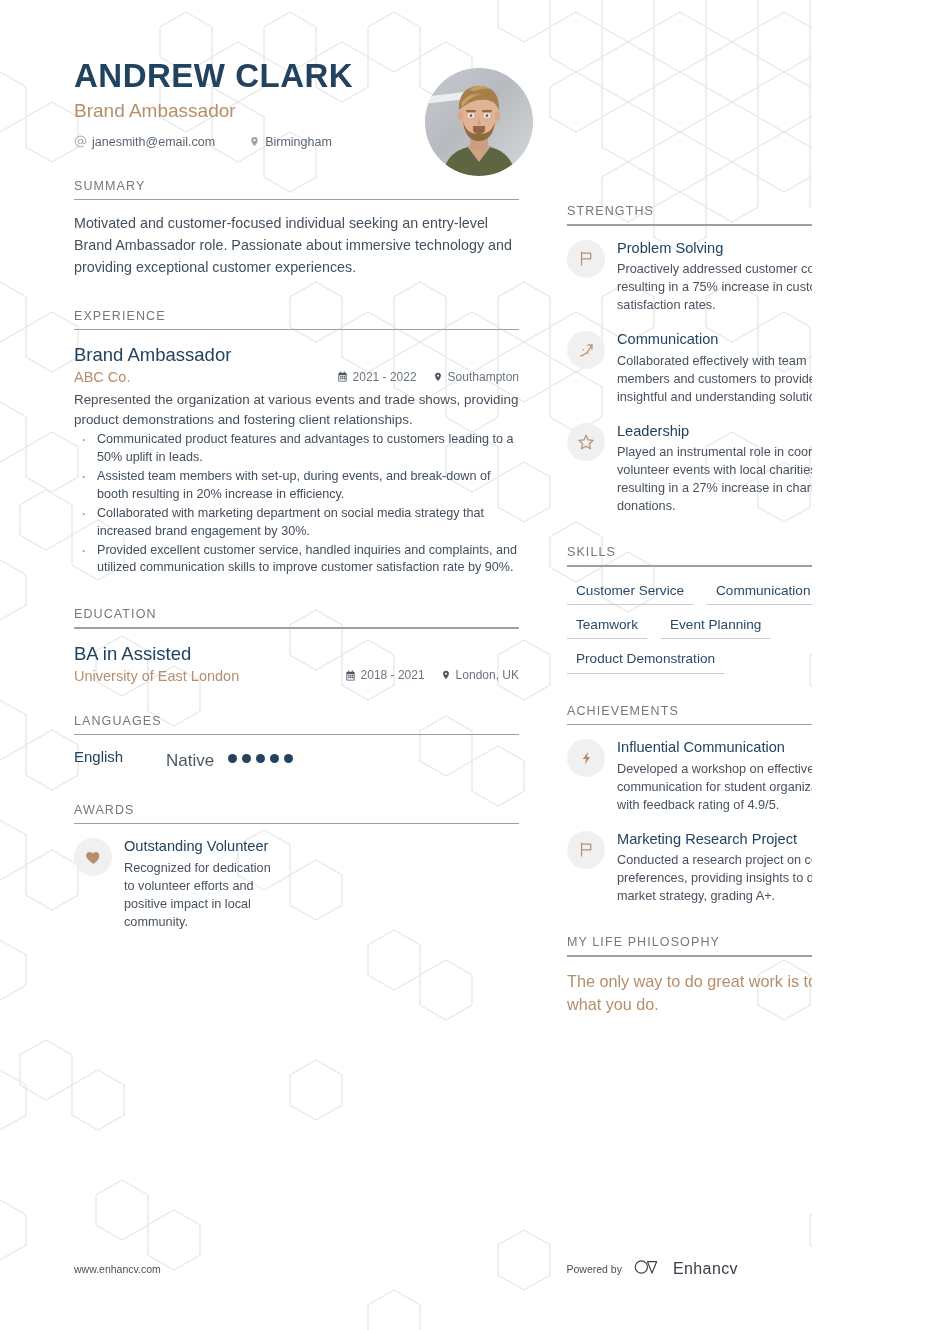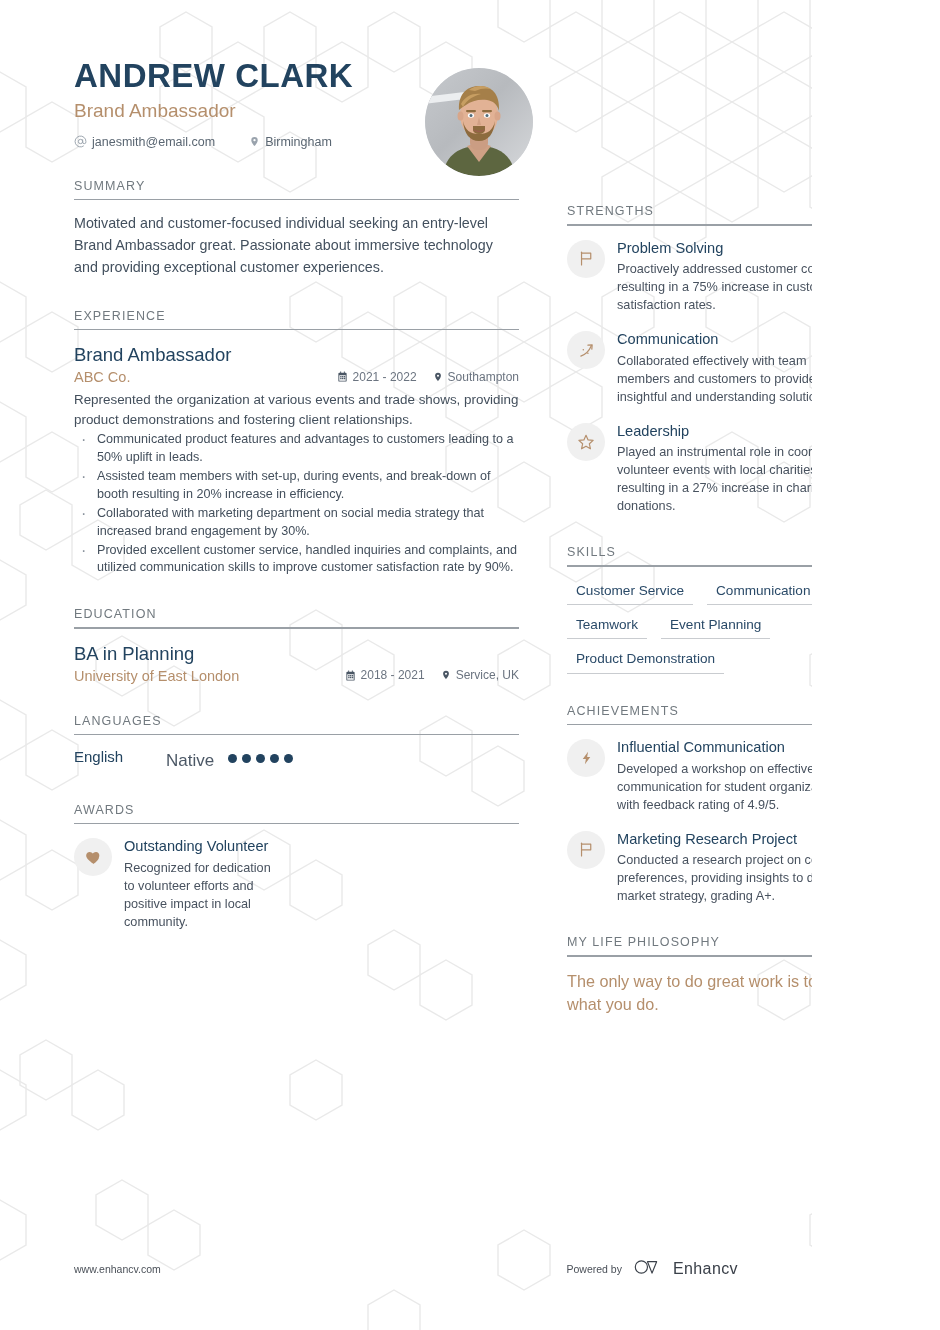--- a/index.html
+++ b/index.html
@@ -468,21 +468,21 @@
 
                 <path d="M49 62 Q54 65 59 62" stroke="#9a5f4d" stroke-width="1.4" fill="none" stroke-linecap="round"></path>
               </g>
             </svg>
           </div>
         </div>
 
         <div class="sec">
           <div class="sec-title">SUMMARY</div>
           <div class="sec-rule"></div>
-          <div class="summary-text">Motivated and customer-focused individual seeking an entry-level Brand Ambassador great. Passionate about immersive technology and providing exceptional customer experiences.</div>
+          <div class="summary-text">Motivated and customer-focused individual seeking an entry-level Brand Ambassador role. Passionate about immersive technology and providing exceptional customer experiences.</div>
         </div>
 
         <div class="sec">
           <div class="sec-title">EXPERIENCE</div>
           <div class="sec-rule"></div>
 
           <div class="entry">
             <div class="entry-title">Brand Ambassador</div>
             <div class="entry-meta">
               <div class="entry-org">ABC Co.</div>
@@ -518,21 +518,21 @@
               <li>Collaborated with marketing department on social media strategy that increased brand engagement by 30%.</li>
               <li>Provided excellent customer service, handled inquiries and complaints, and utilized communication skills to improve customer satisfaction rate by 90%.</li>
             </ul>
           </div>
         </div>
 
         <div class="sec">
           <div class="sec-title">EDUCATION</div>
           <div class="sec-rule"></div>
           <div class="entry">
-            <div class="entry-title">BA in Planning</div>
+            <div class="entry-title">BA in Assisted</div>
             <div class="entry-meta">
               <div class="entry-org">University of East London</div>
               <div class="meta-bits">
                 <span class="meta-bit">
                   <span class="ico">
                     <svg width="11" height="11" viewBox="0 0 24 24" fill="currentColor">
                       <path d="M7 1v3H5a2 2 0 0 0-2 2v15a2 2 0 0 0 2 2h14a2 2 0 0 0 2-2V6a2 2 0 0 0-2-2h-2V1h-2v3H9V1H7zM5 9h14v12H5V9z"></path>
                       <rect x="7" y="11" width="3" height="3"></rect>
                         <rect x="11" y="11" width="3" height="3"></rect>
                       <rect x="15" y="11" width="3" height="3"></rect>
@@ -542,21 +542,21 @@
                     </svg>
                   </span>
                   <span>2018 - 2021</span>
                 </span>
                 <span class="meta-bit">
                   <span class="ico">
                     <svg width="10" height="12" viewBox="0 0 24 24" fill="currentColor">
                       <path d="M12 2a7 7 0 0 0-7 7c0 5 7 13 7 13s7-8 7-13a7 7 0 0 0-7-7zm0 9.5A2.5 2.5 0 1 1 12 6.5a2.5 2.5 0 0 1 0 5z"></path>
                     </svg>
                   </span>
-                  <span>Service, UK</span>
+                  <span>London, UK</span>
                 </span>
               </div>
             </div>
           </div>
         </div>
 
         <div class="sec">
           <div class="sec-title">LANGUAGES</div>
           <div class="sec-rule"></div>
           <div class="lang-row">

